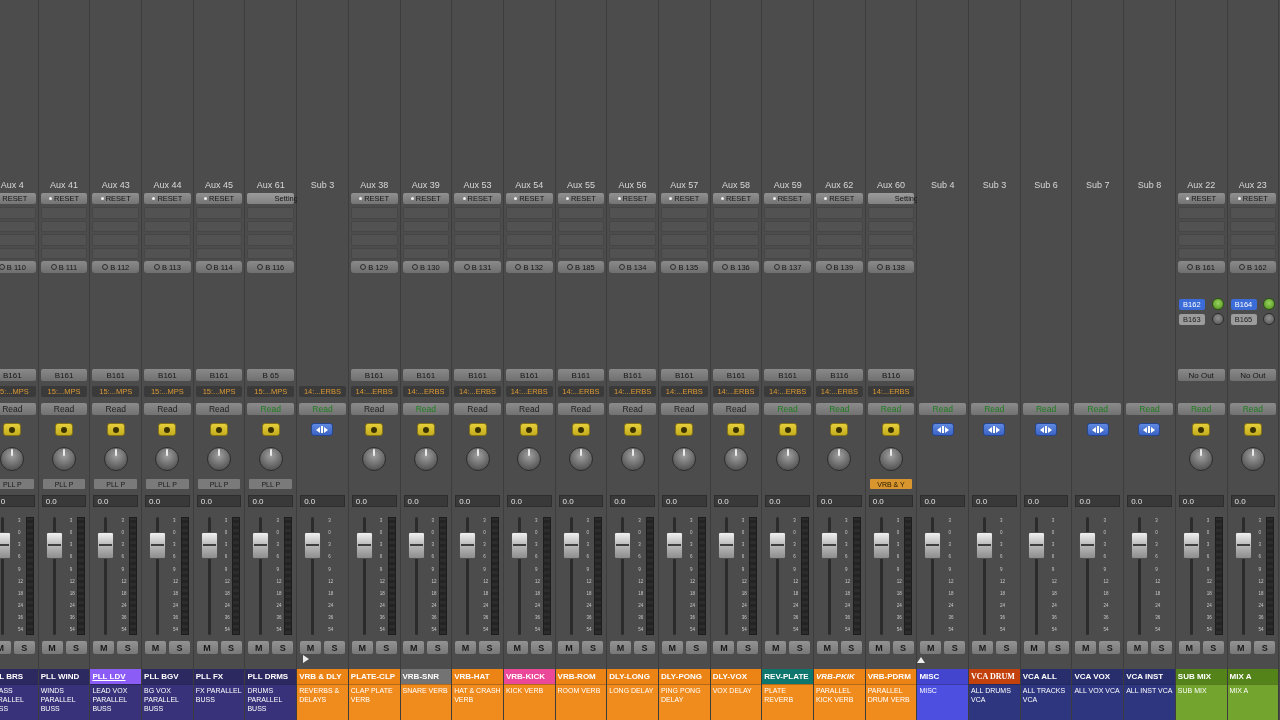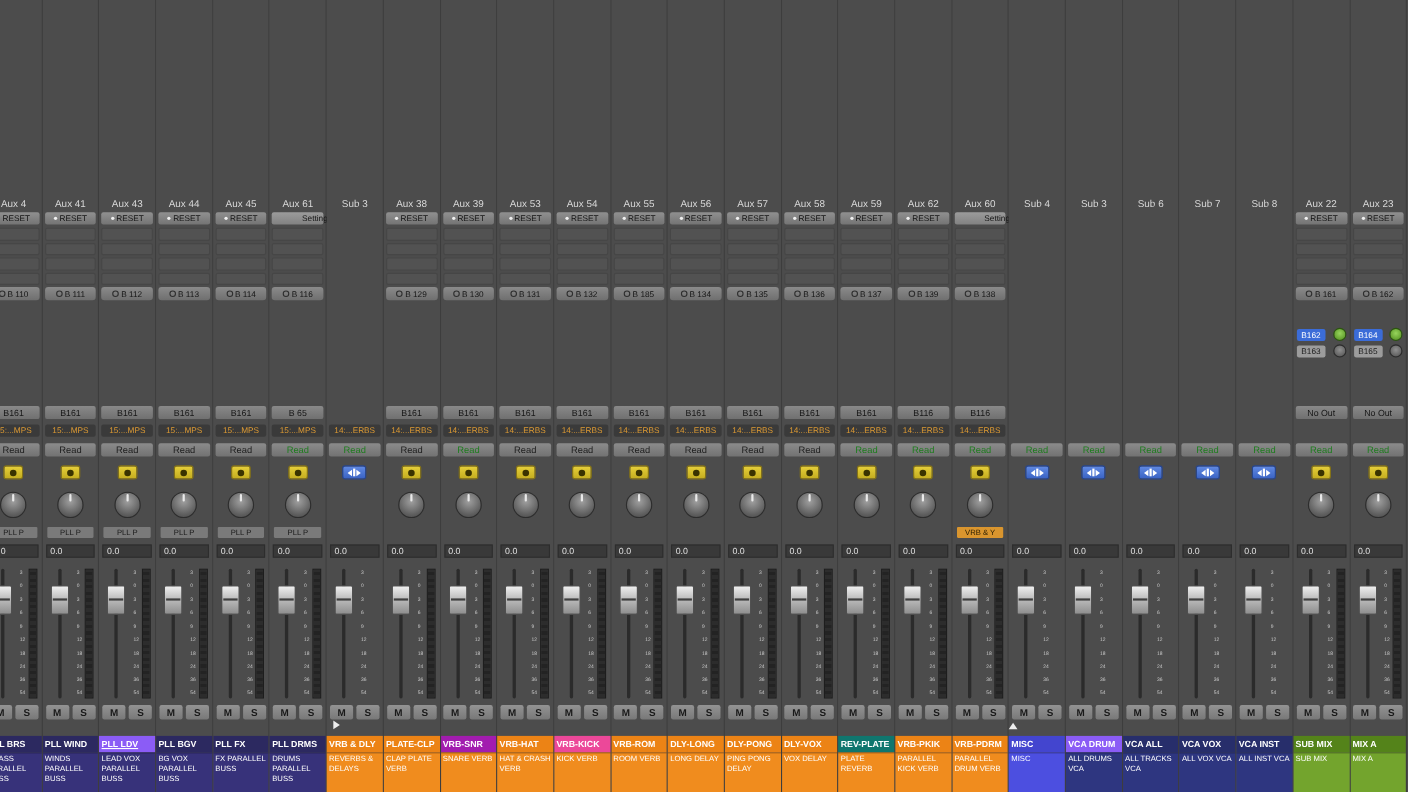--- a/index.html
+++ b/index.html
@@ -525,21 +525,21 @@
           <div class="tick">24</div>
           <div class="tick">36</div>
           <div class="tick">54</div>
         </div>
       <div class="meter"></div>
     </div>
     <div class="msrow">
       <div class="msbtn">M</div>
       <div class="msbtn">S</div>
     </div>
-    <div class="nameplate" style="background: #a21caf;">VRB-SNR</div>
+    <div class="nameplate" style="background: #737373;">VRB-SNR</div>
     <div class="namedesc" style="background: rgb(240, 140, 30);">SNARE VERB</div>
   </div>
     <div class="strip">
     <div class="chname">Aux 53</div>
     <div class="topbtn">
       <span class="dot"></span>
       <span class="tb-label">RESET</span>
     </div>
     <div class="slots">
       <div class="slot"></div>
@@ -933,21 +933,21 @@
           <div class="tick">24</div>
           <div class="tick">36</div>
           <div class="tick">54</div>
         </div>
       <div class="meter"></div>
     </div>
     <div class="msrow">
       <div class="msbtn">M</div>
       <div class="msbtn">S</div>
     </div>
-    <div class="nameplate" style="background: rgb(236, 131, 21);">VRB-PKIK</div>
+    <div class="nameplate" style="background: rgb(236, 131, 21); font-style: italic;">VRB-PKIK</div>
     <div class="namedesc" style="background: rgb(240, 140, 30);">PARALLEL KICK VERB</div>
   </div>
     <div class="strip">
     <div class="chname">Aux 60</div>
     <div class="topbtn setting">
 
       <span class="tb-label">Setting</span>
     </div>
     <div class="slots">
       <div class="slot"></div>
@@ -1056,21 +1056,21 @@
           <div class="tick">24</div>
           <div class="tick">36</div>
           <div class="tick">54</div>
         </div>
 
     </div>
     <div class="msrow">
       <div class="msbtn">M</div>
       <div class="msbtn">S</div>
     </div>
-    <div class="nameplate" style="background: #8b5cf6;">VCA DRUM</div>
+    <div class="nameplate" style="background: #c2410c; font-family: Liberation Serif, serif;">VCA DRUM</div>
     <div class="namedesc" style="background: rgb(46, 54, 128);">ALL DRUMS VCA</div>
   </div>
     <div class="strip">
     <div class="chname">Sub 6</div>
 
     <div class="readbtn green">Read</div>
     <div class="inputbtn blue">
 
       <span class="tri-l"></span>
       <span class="ibar"></span>

